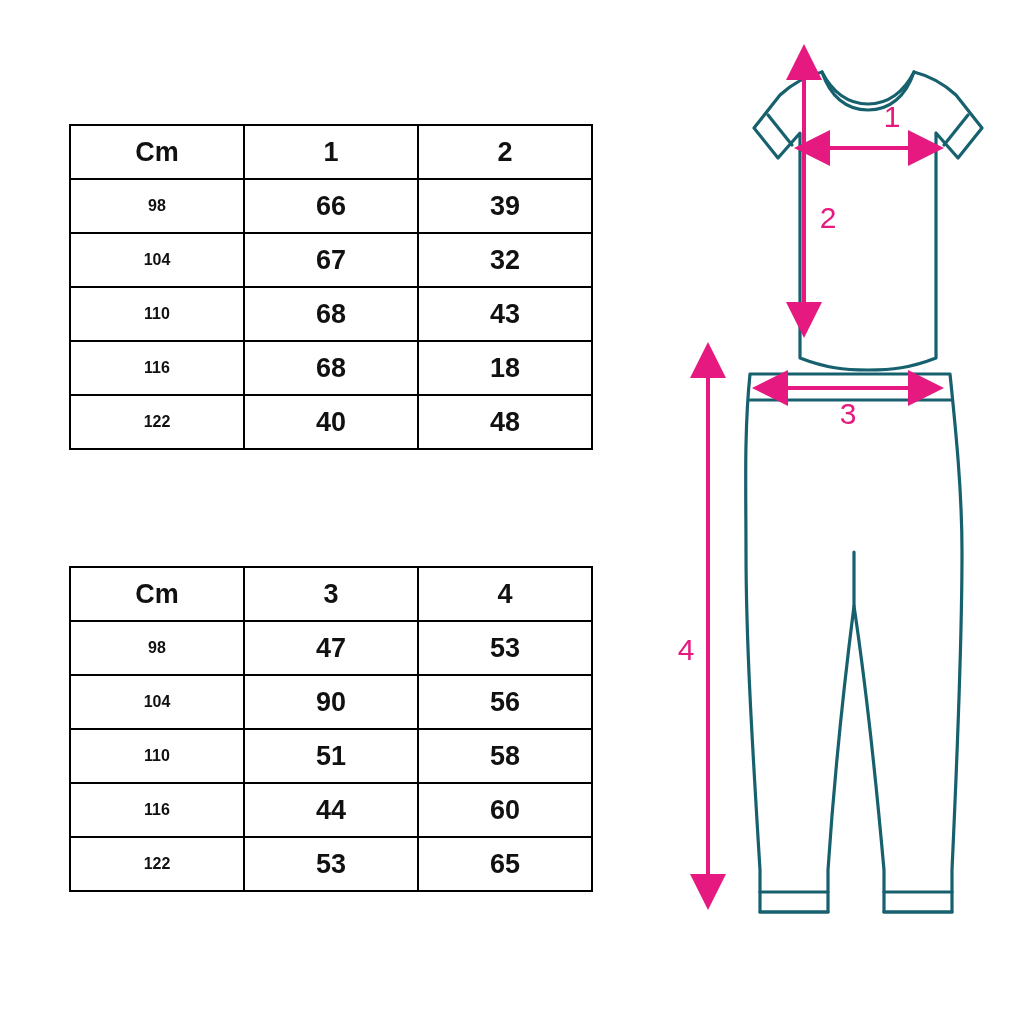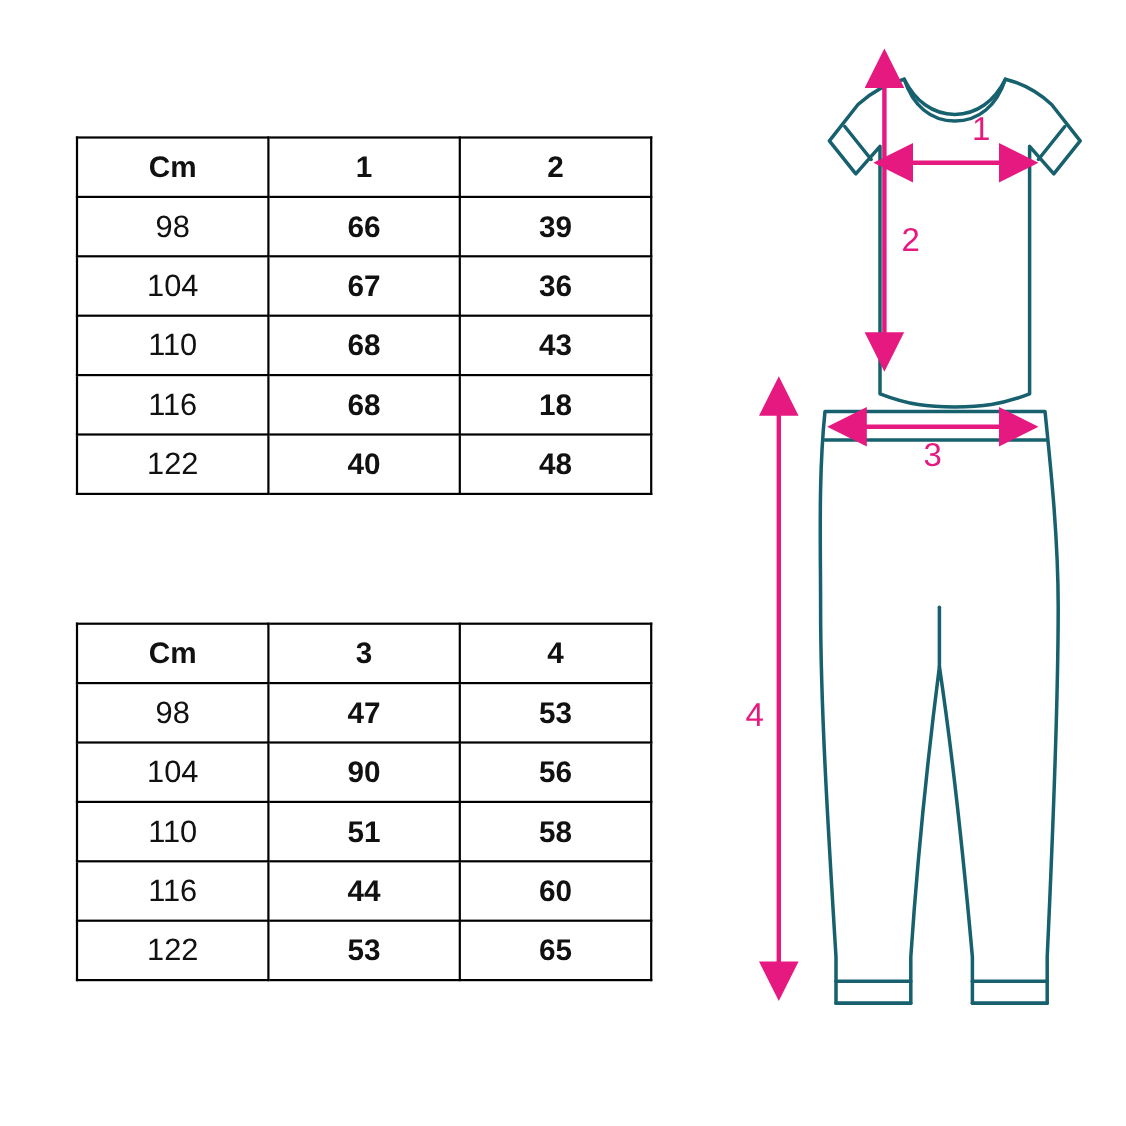--- a/index.html
+++ b/index.html
@@ -32,22 +32,22 @@
     font-weight: bold;
   }
   .size-table .col-head { width: 172px; }
   .size-table .col-val  { width: 172px; }
 
   .size-table tr.header-row td {
     font-weight: bold;
     font-size: 27px;
   }
   .size-table td.row-head {
-    font-weight: normal;
-    font-size: 28px;
+    font-weight: bold;
+    font-size: 16px;
   }
 
   #table-1 { left: 69px;  top: 124px; }
   #table-2 { left: 69px;  top: 566px; }
 
   
   #illustration {
     position: absolute;
     left: 640px;
     top: 40px;
@@ -73,21 +73,21 @@
       <td class="col-val">2</td>
     </tr>
     <tr>
       <td class="row-head">98</td>
       <td>66</td>
       <td>39</td>
     </tr>
     <tr>
       <td class="row-head">104</td>
       <td>67</td>
-      <td>36</td>
+      <td>32</td>
     </tr>
     <tr>
       <td class="row-head">110</td>
       <td>68</td>
       <td>43</td>
     </tr>
     <tr>
       <td class="row-head">116</td>
       <td>68</td>
       <td>18</td>

